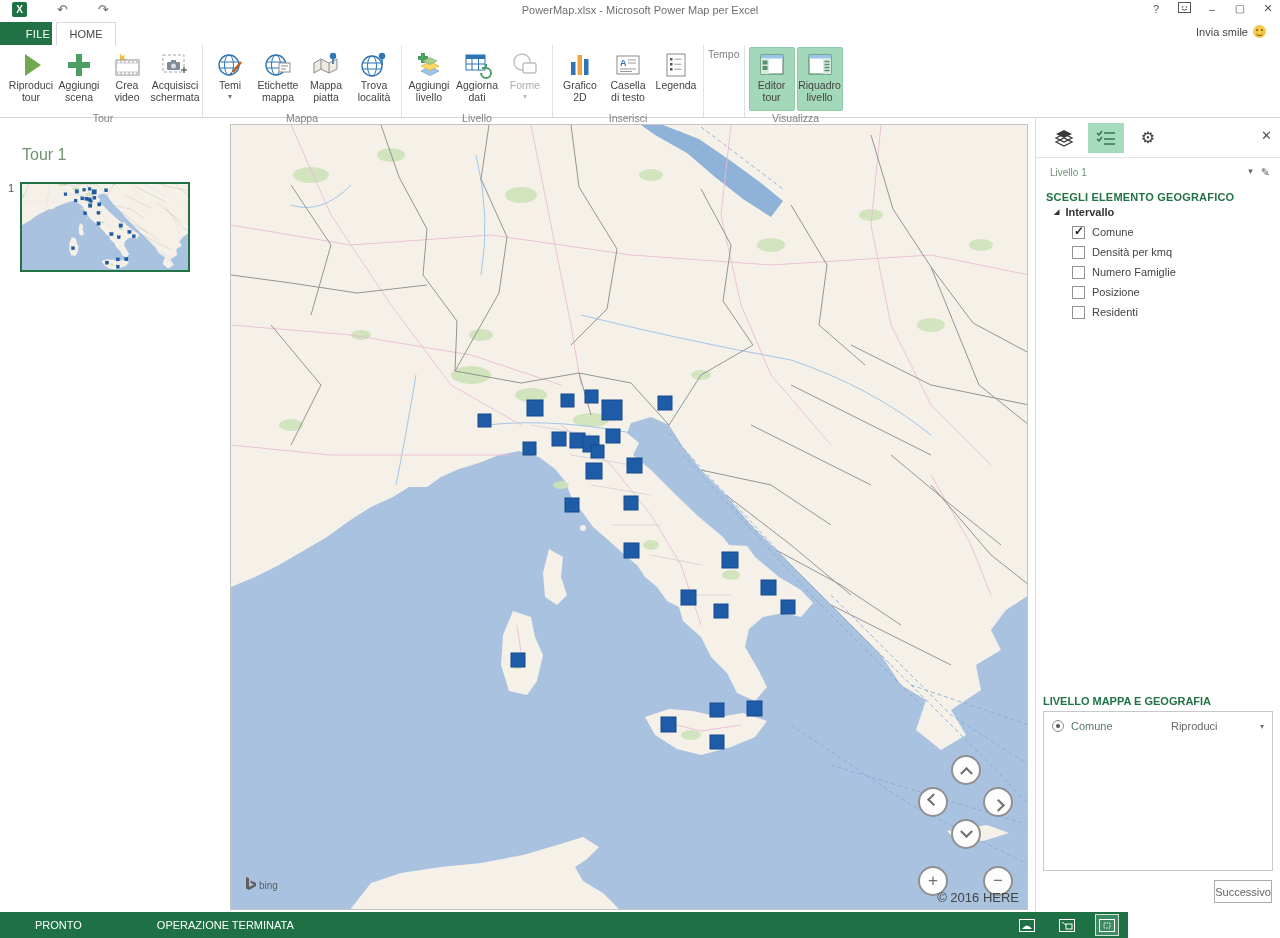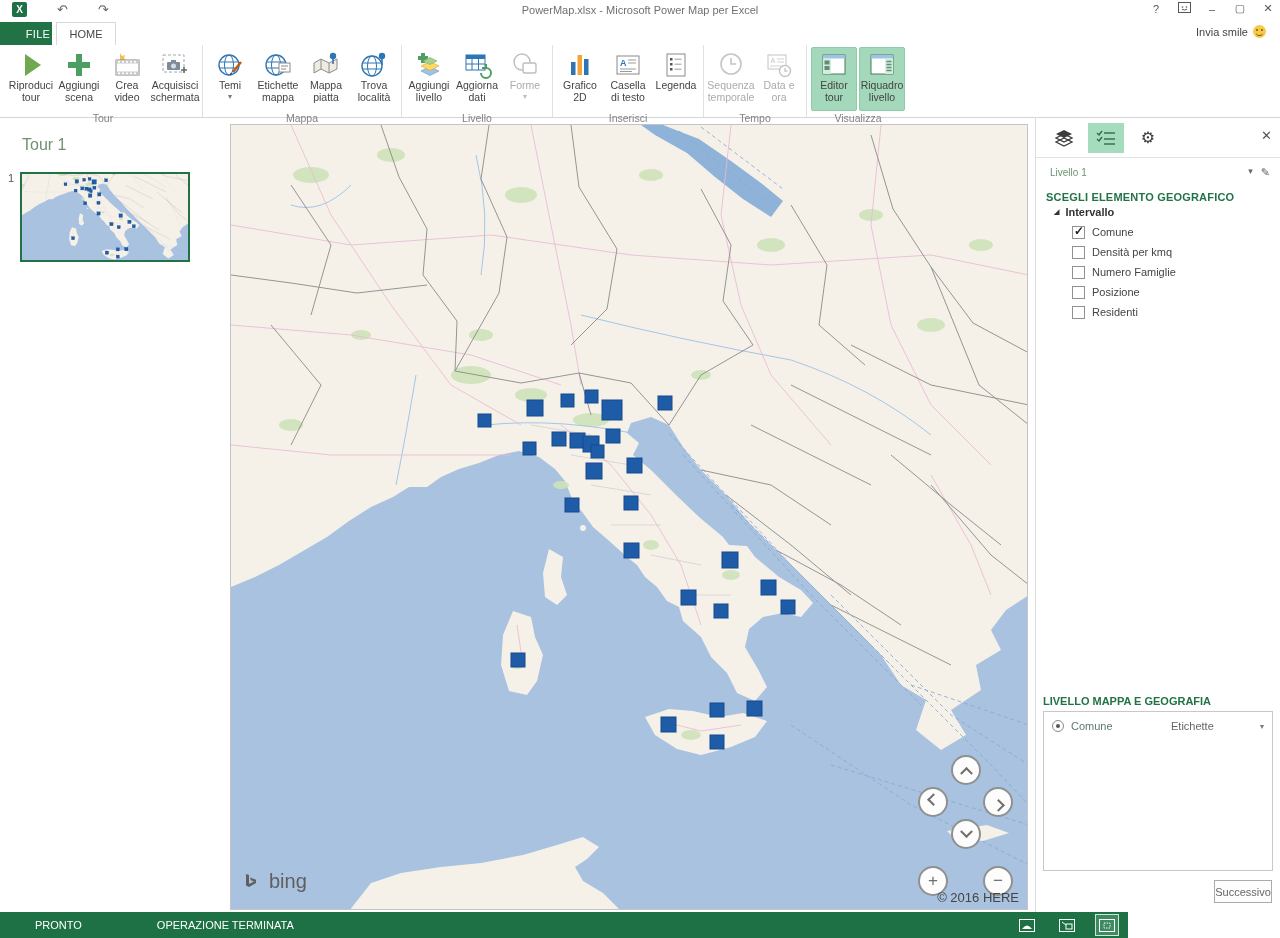--- a/index.html
+++ b/index.html
@@ -28,37 +28,37 @@
   .rgroup { display:flex; flex-direction:column; border-right:1px solid #E2E2E2; padding:2px 4px 0 4px; }
   .rbuttons { display:flex; flex:1; align-items:flex-start; gap:2px; }
   .rbtn { width:46px; min-height:64px; display:flex; flex-direction:column; align-items:center; padding-top:2px;
     font-size:10.5px; line-height:1.12; text-align:center; color:#444; border:1px solid transparent; border-radius:2px; }
   .rbtn .ric { width:32px; height:30px; display:flex; align-items:center; justify-content:center; }
   .rbtn.active { background:#A3D8BA; border-color:#8ECBA8; }
   .rbtn.disabled { color:#ABABAB; }
   .rbtn .caret { font-size:8px; color:#777; margin-top:1px; }
   .rbtn.disabled .caret { color:#BDBDBD; }
   .glabel { height:16px; font-size:10.5px; color:#828282; text-align:center; padding-top:1px; }
-  .tour-panel { position:absolute; left:0; top:122px; width:272px; height:794px; background:#fff; }
+  .tour-panel { position:absolute; left:0; top:132px; width:272px; height:794px; background:#fff; }
   .tour-title { position:absolute; left:22px; top:14px; font-size:16px; color:#6E9272; }
   .tour-close { position:absolute; right:24px; top:12px; font-size:13px; color:#555; }
   .scene-num { position:absolute; left:8px; top:50px; font-size:11px; color:#555; }
   .scene-thumb { position:absolute; left:20px; top:50px; width:170px; height:90px; border:2px solid #217346; background:#A8C2E0; overflow:hidden; }
   .scene-thumb svg { display:block; width:100%; height:100%; }
   .map-area { position:absolute; left:230px; top:124px; width:798px; height:786px; border:1px solid #C4C4C4; background:#A8C2E0; overflow:hidden; }
   .map-area > svg.mainmap { position:absolute; left:0; top:0; width:798px; height:786px; }
   .navbtn { position:absolute; width:30px; height:30px; border-radius:50%; background:#FDFDFD; border:2px solid #909090;
     display:flex; align-items:center; justify-content:center; }
   .chev { width:9px; height:9px; border-right:2.5px solid #6F6F6F; border-bottom:2.5px solid #6F6F6F; }
   .chev.up { transform:rotate(225deg) translate(-2px,-2px); }
   .chev.down { transform:rotate(45deg) translate(-2px,-2px); }
   .chev.left { transform:rotate(135deg) translate(-2px,2px); }
   .chev.right { transform:rotate(-45deg) translate(-2px,2px); }
   .zoomtxt { font-size:17px; color:#6F6F6F; line-height:1; margin-top:-2px; }
-  .bing-logo { position:absolute; left:14px; bottom:16px; display:flex; align-items:center; gap:12px; color:#5F5F5F; font-size:20px; }
+  .bing-logo { position:absolute; left:14px; bottom:16px; display:flex; align-items:center; gap:2px; color:#5F5F5F; font-size:10px; }
   .map-copy { position:absolute; right:8px; bottom:4px; font-size:13px; color:#444; }
   .layer-panel { position:absolute; left:1035px; top:118px; width:245px; height:794px; background:#fff; border-left:1px solid #DCDCDC; }
   .lp-tabs { position:absolute; left:0; top:0; width:100%; height:40px; border-bottom:1px solid #E3E3E3; display:flex; align-items:center; padding-left:10px; gap:6px; }
   .lp-tab { width:36px; height:30px; display:flex; align-items:center; justify-content:center; }
   .lp-tab.active { background:#A6DCBE; }
   .lp-close { position:absolute; right:8px; top:10px; font-size:13px; color:#555; }
   .lp-title-row { position:absolute; left:14px; right:10px; top:48px; display:flex; align-items:center; }
   .lp-title { font-size:10px; color:#6E9272; flex:1; }
   .lp-title-icons { display:flex; gap:8px; font-size:11px; color:#666; }
   .lp-sec1 { position:absolute; left:10px; top:73px; font-size:11px; font-weight:bold; color:#217346; letter-spacing:.2px; }
@@ -303,43 +303,20 @@
               <path d="M13.5,9.2h7 M13.5,14.2h7 M13.5,19.2h7" stroke="#9a9a9a"></path>
             </svg>
           </span>
         <span>Legenda</span>
       </div>
     </div>
     <div class="glabel">Inserisci</div>
   </div>
 
   <div class="rgroup">
-    <div class="rbuttons">
-      <div class="rbtn disabled">
-        <span class="ric">
-            <svg width="30" height="30" viewBox="0 0 30 30">
-              <circle cx="15" cy="14" r="10" fill="none" stroke="#C4C4C4" stroke-width="1.6"></circle>
-              <path d="M15,8v6h5" fill="none" stroke="#C4C4C4" stroke-width="1.6"></path>
-            </svg>
-          </span>
-        <span>Sequenza temporale</span>
-      </div>
-      <div class="rbtn disabled">
-        <span class="ric">
-            <svg width="30" height="30" viewBox="0 0 30 30">
-              <rect x="4" y="5" width="18" height="14" fill="#fff" stroke="#C4C4C4"></rect>
-              <text x="6.5" y="13" font-size="7" fill="#C4C4C4" font-family="Liberation Sans,sans-serif">A</text>
-              <path d="M13,9h7 M13,12h7 M6,16h13" stroke="#D2D2D2"></path>
-              <circle cx="21" cy="21" r="5.5" fill="#fff" stroke="#C4C4C4" stroke-width="1.4"></circle>
-              <path d="M21,18v3.2h2.6" fill="none" stroke="#C4C4C4" stroke-width="1.3"></path>
-            </svg>
-          </span>
-        <span>Data e ora</span>
-      </div>
-    </div>
     <div class="glabel">Tempo</div>
   </div>
 
   <div class="rgroup" style="border-right:none;">
     <div class="rbuttons">
       <div class="rbtn active">
         <span class="ric">
             <svg width="30" height="30" viewBox="0 0 30 30">
               <rect x="4" y="5" width="22" height="19" fill="#fff" stroke="#4A7A5E"></rect>
               <rect x="4" y="5" width="22" height="3.5" fill="#9DC3E6"></rect>
@@ -606,21 +583,21 @@
       <span class="chk-box"></span>
       <span>Residenti</span>
     </div>
   </div>
 
   <div class="lp-sec2">LIVELLO MAPPA E GEOGRAFIA</div>
   <div class="geo-box">
     <div class="geo-row">
       <span class="radio"></span>
       <span class="geo-field">Comune</span>
-      <span class="geo-level">Etichette</span>
+      <span class="geo-level">Riproduci</span>
       <span class="geo-caret">▾</span>
     </div>
   </div>
   <div class="next-btn">Successivo</div>
 </div>
 
 <div class="statusbar">
   <span class="sb-ready">PRONTO</span>
   <span class="sb-msg">OPERAZIONE TERMINATA</span>
   <div class="sb-icons">

